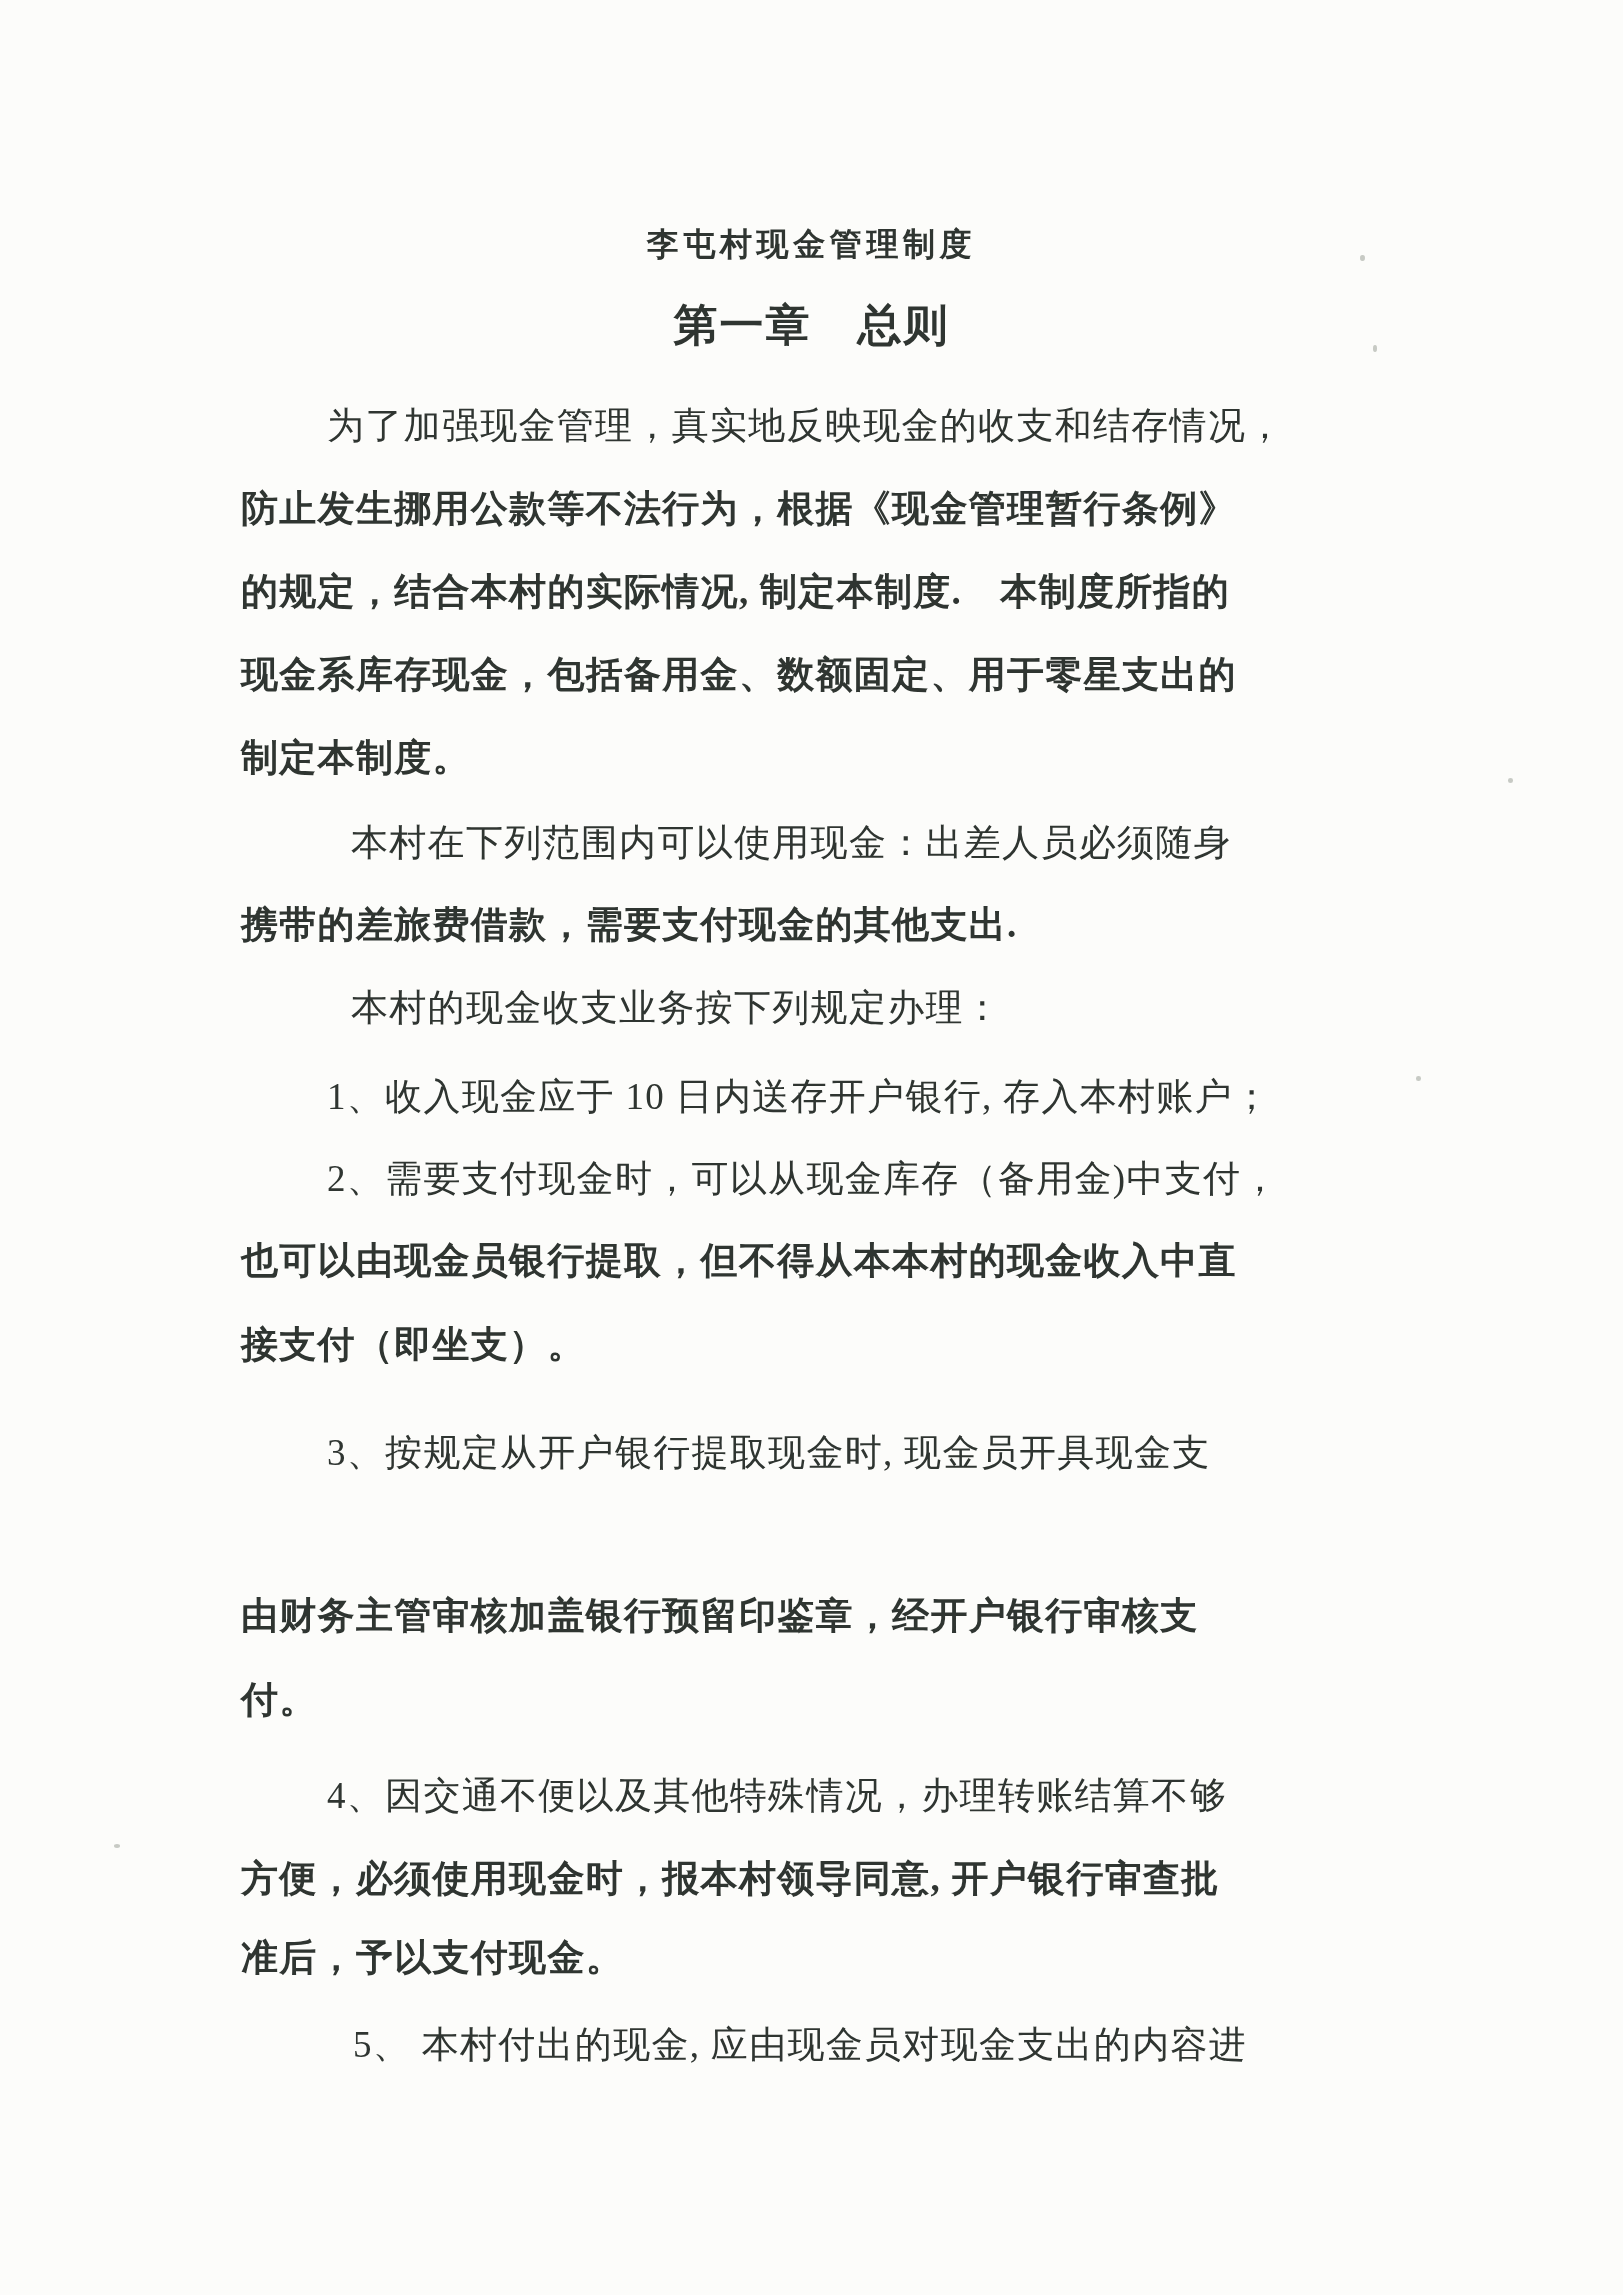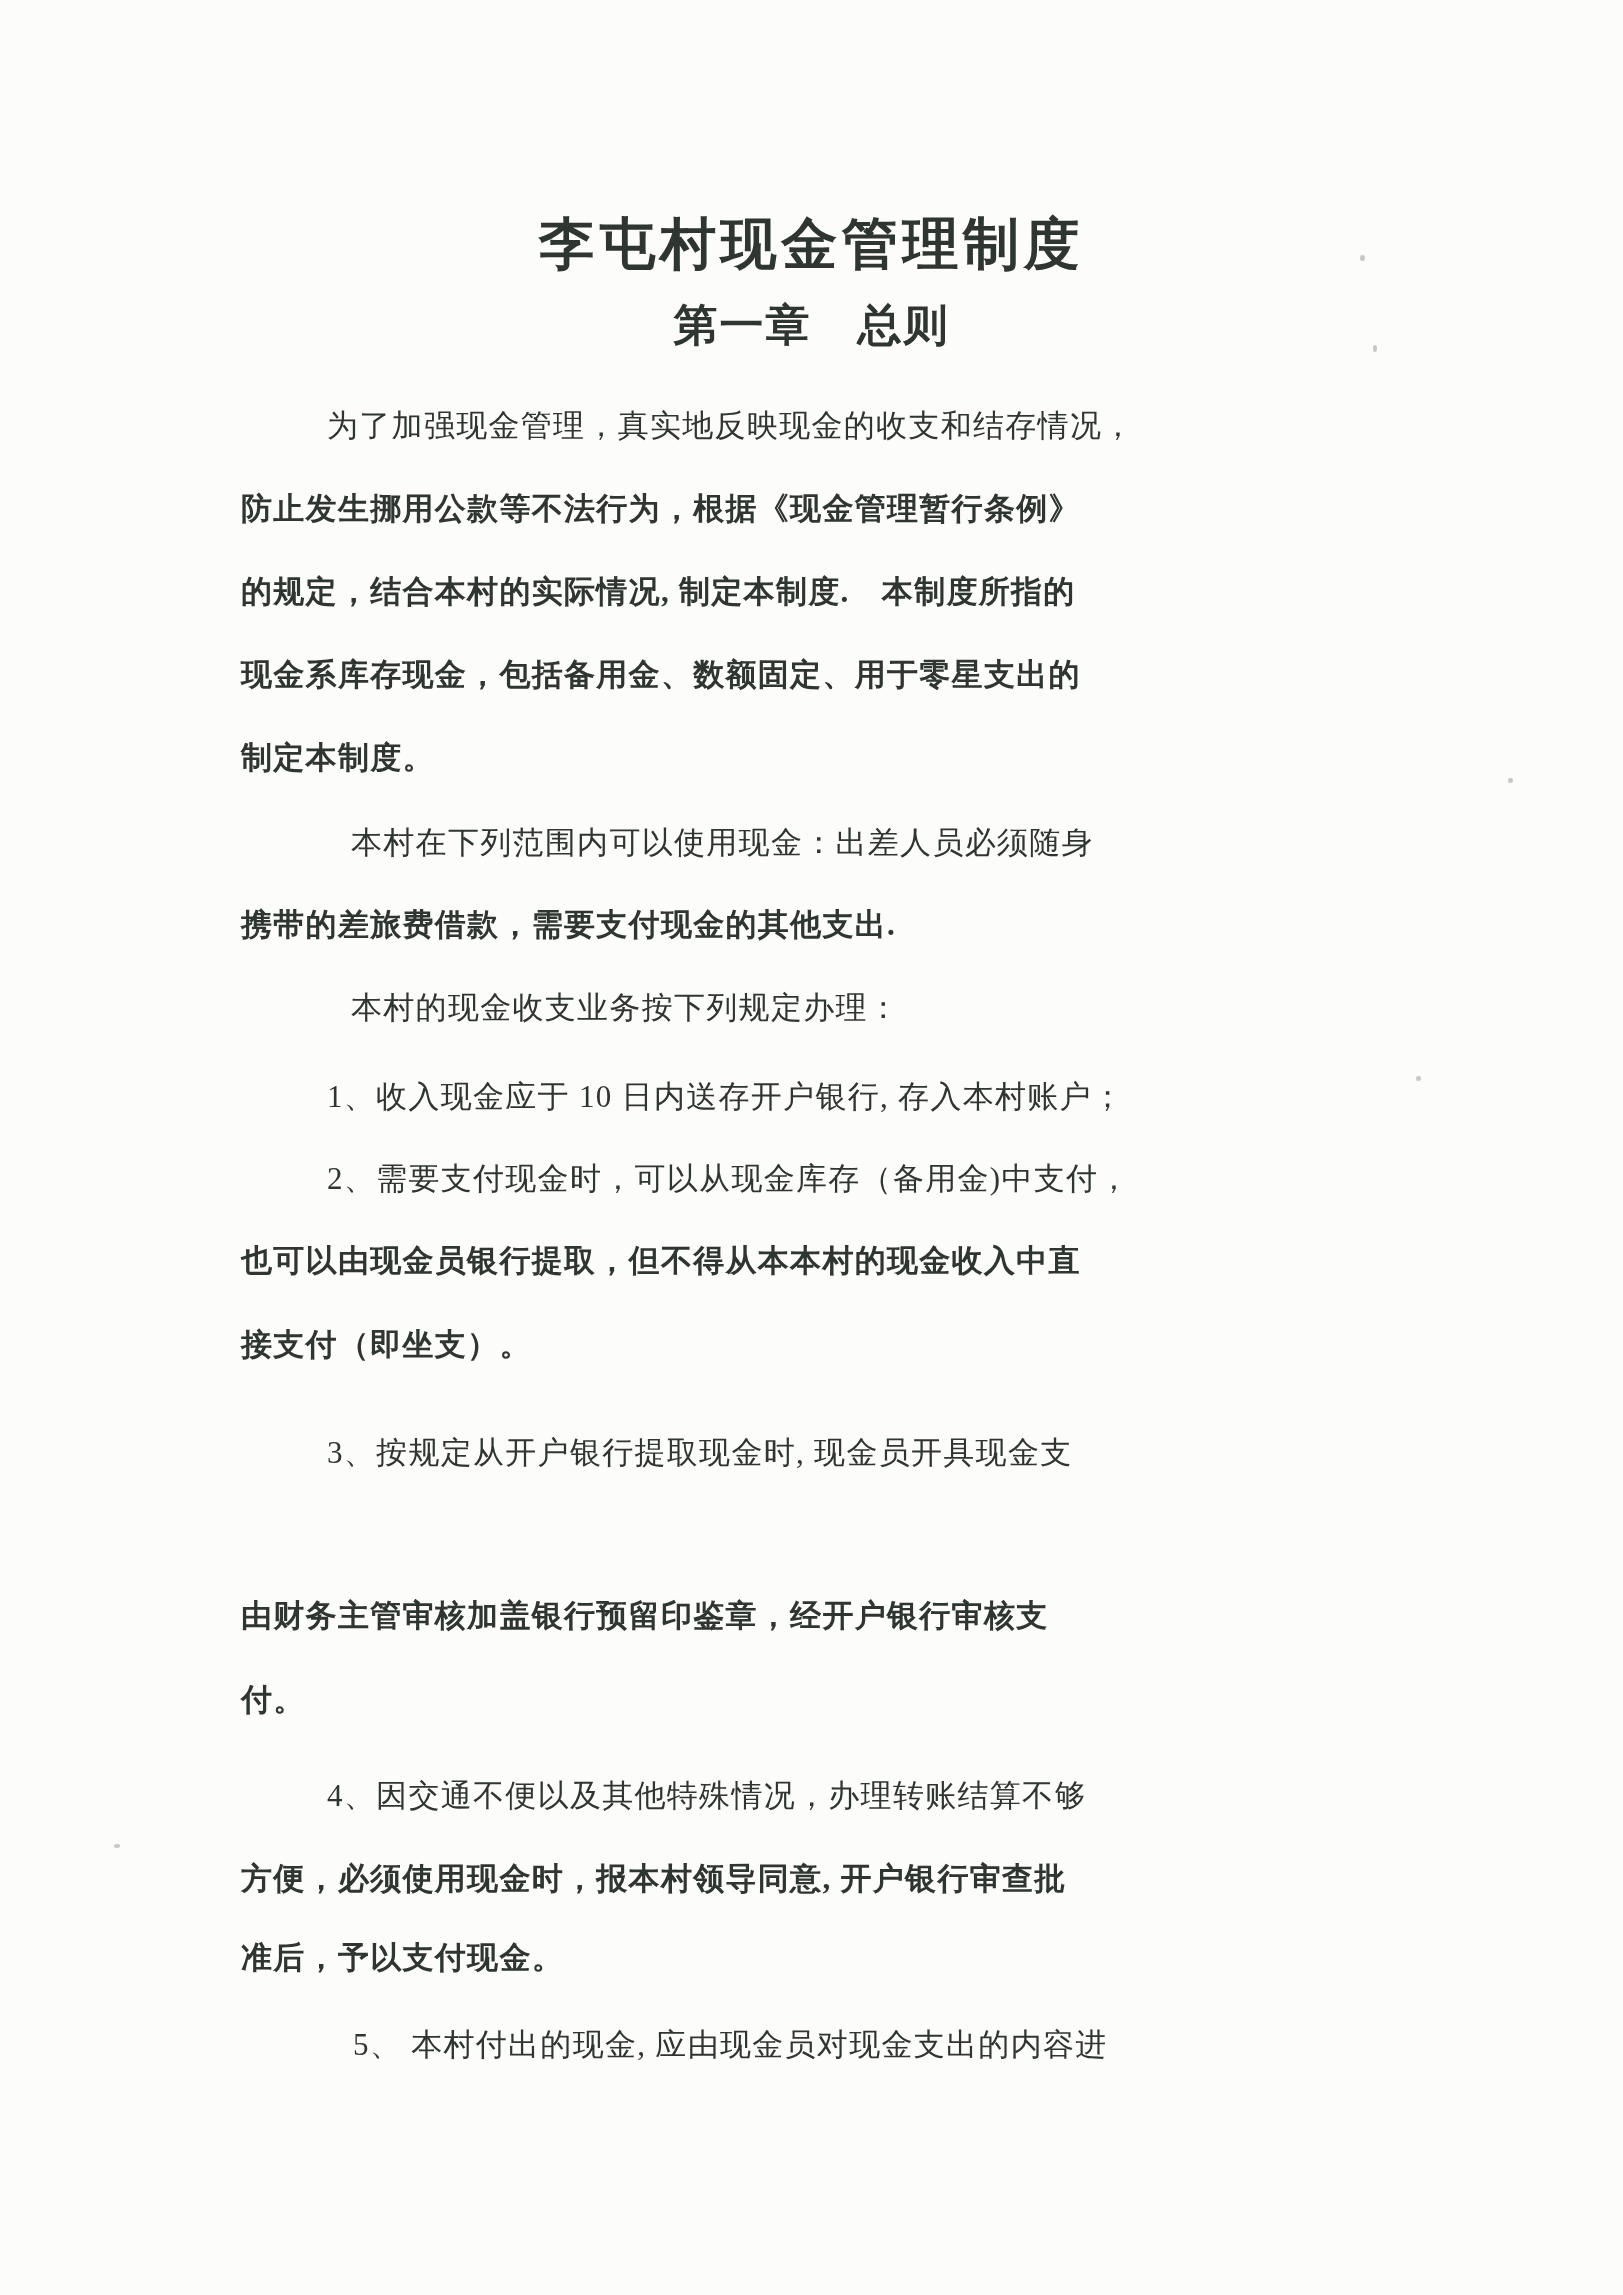--- a/index.html
+++ b/index.html
@@ -13,42 +13,42 @@
     font-family:"Liberation Serif","DejaVu Serif",serif;
     color:#2f3531;
   }
   .doc-title{
     position:absolute;
     top:217px;
     left:0;
     width:1623px;
     margin:0;
     text-align:center;
-    font-size:56px;
+    font-size:32px;
     font-weight:700;
     letter-spacing:4.6px;
     line-height:55px;
     white-space:pre;
   }
   .chapter-heading{
     position:absolute;
     top:301px;
     left:0;
     width:1623px;
     margin:0;
     text-align:center;
     font-size:44px;
     font-weight:700;
     letter-spacing:2px;
     line-height:50px;
     white-space:pre;
   }
   .line{
     position:absolute;
-    font-size:31px;
+    font-size:37px;
     line-height:48px;
     letter-spacing:1.3px;
     white-space:pre;
   }
   .flush{left:241px;font-weight:bold;}
   .ind-a{left:327px;}
   .ind-b{left:351px;text-align:right;}
   .ind-c{left:353px;}
   .speck{
     position:absolute;

